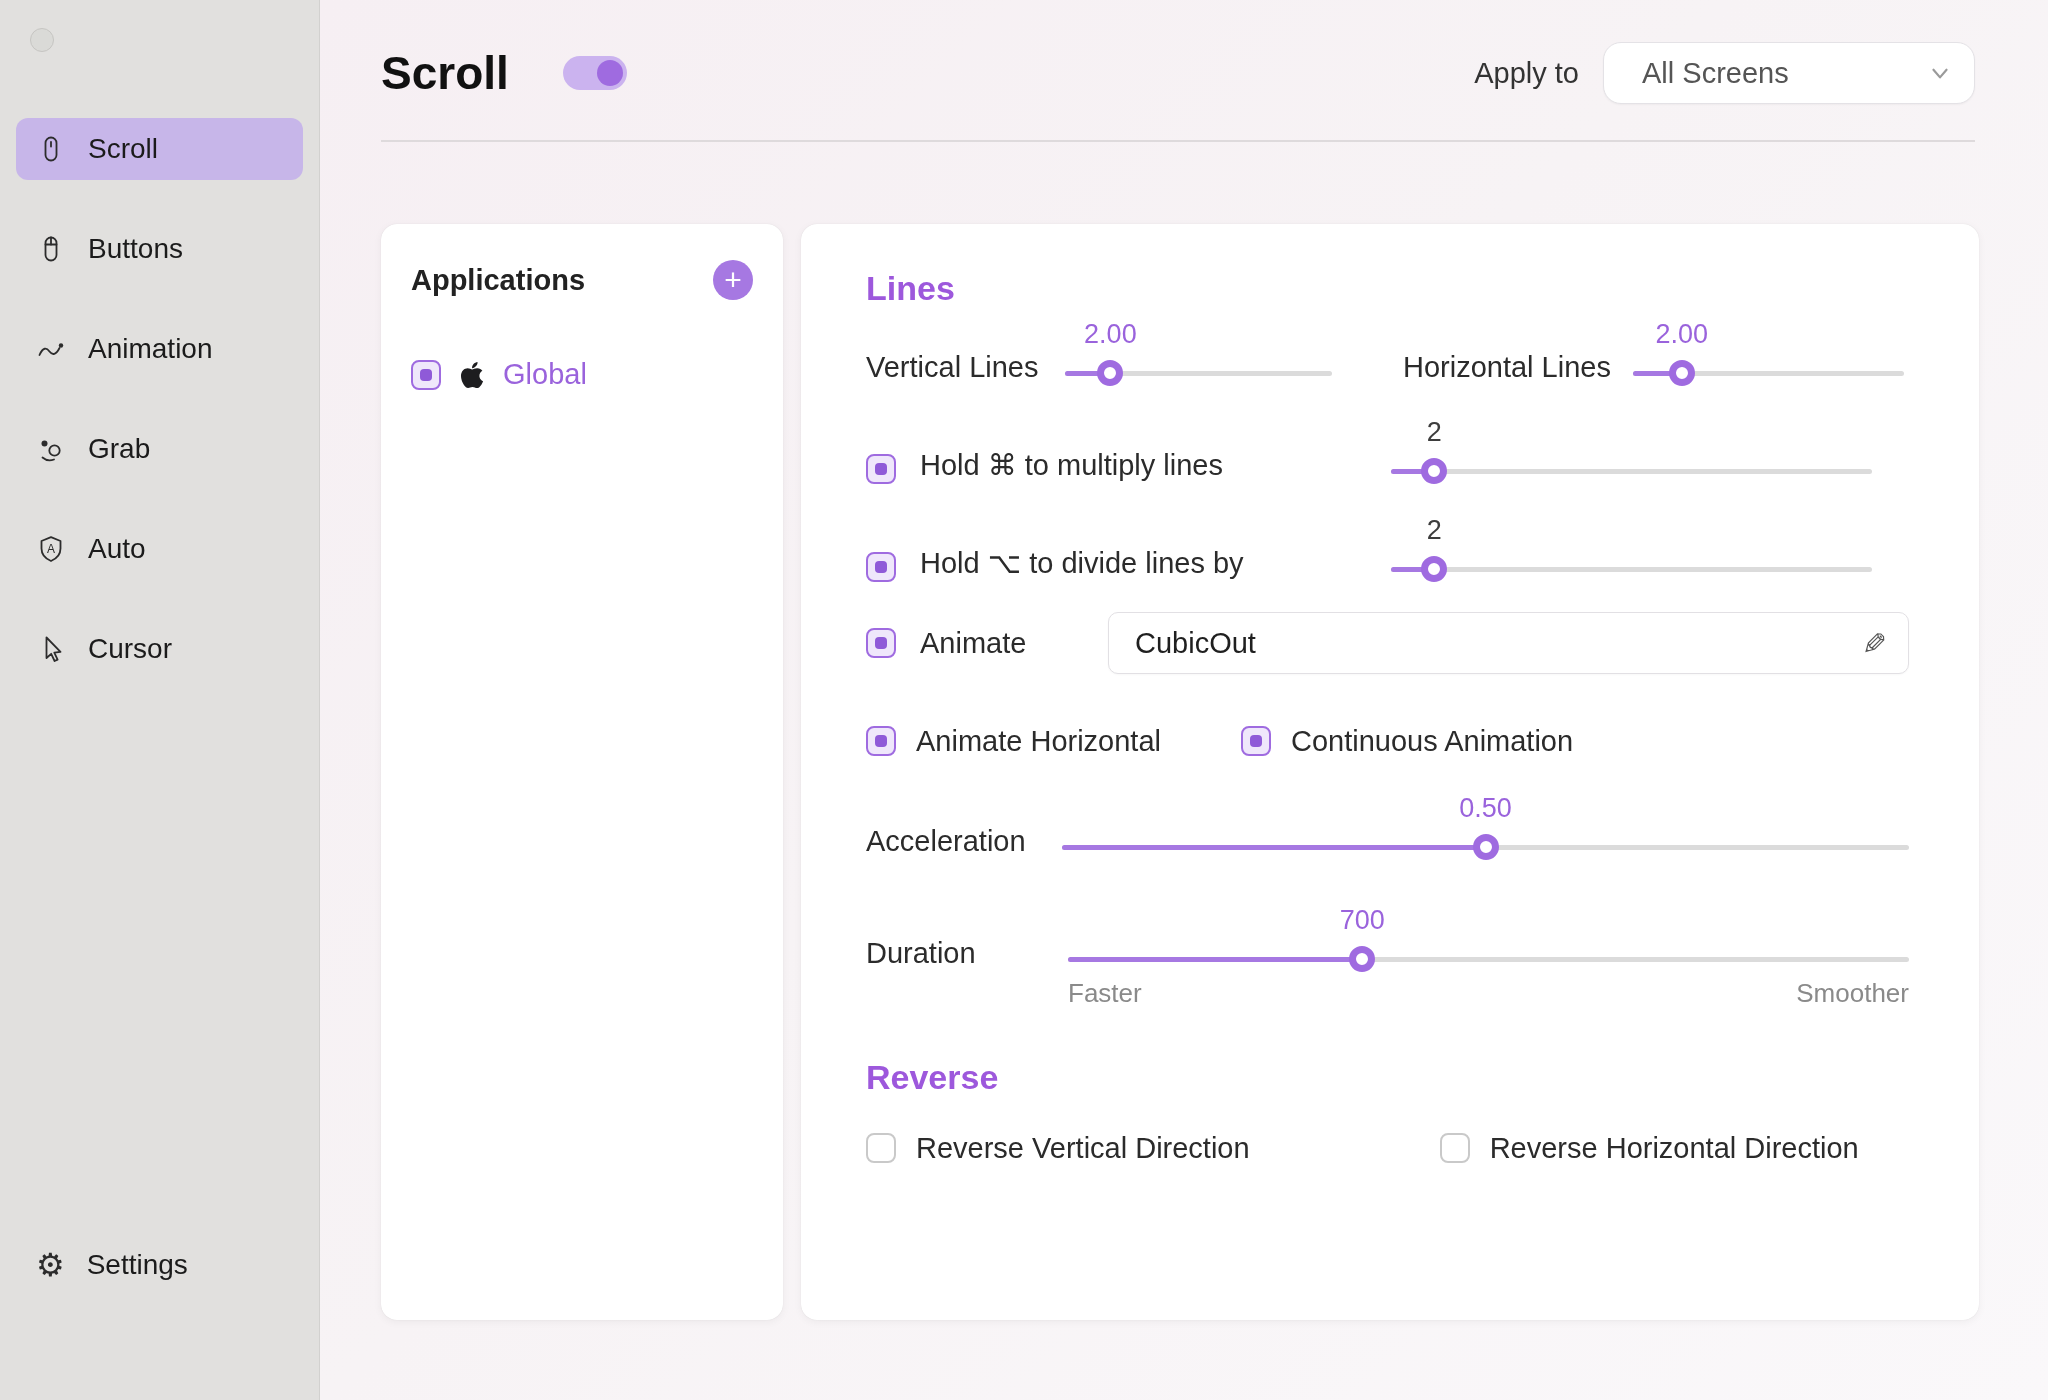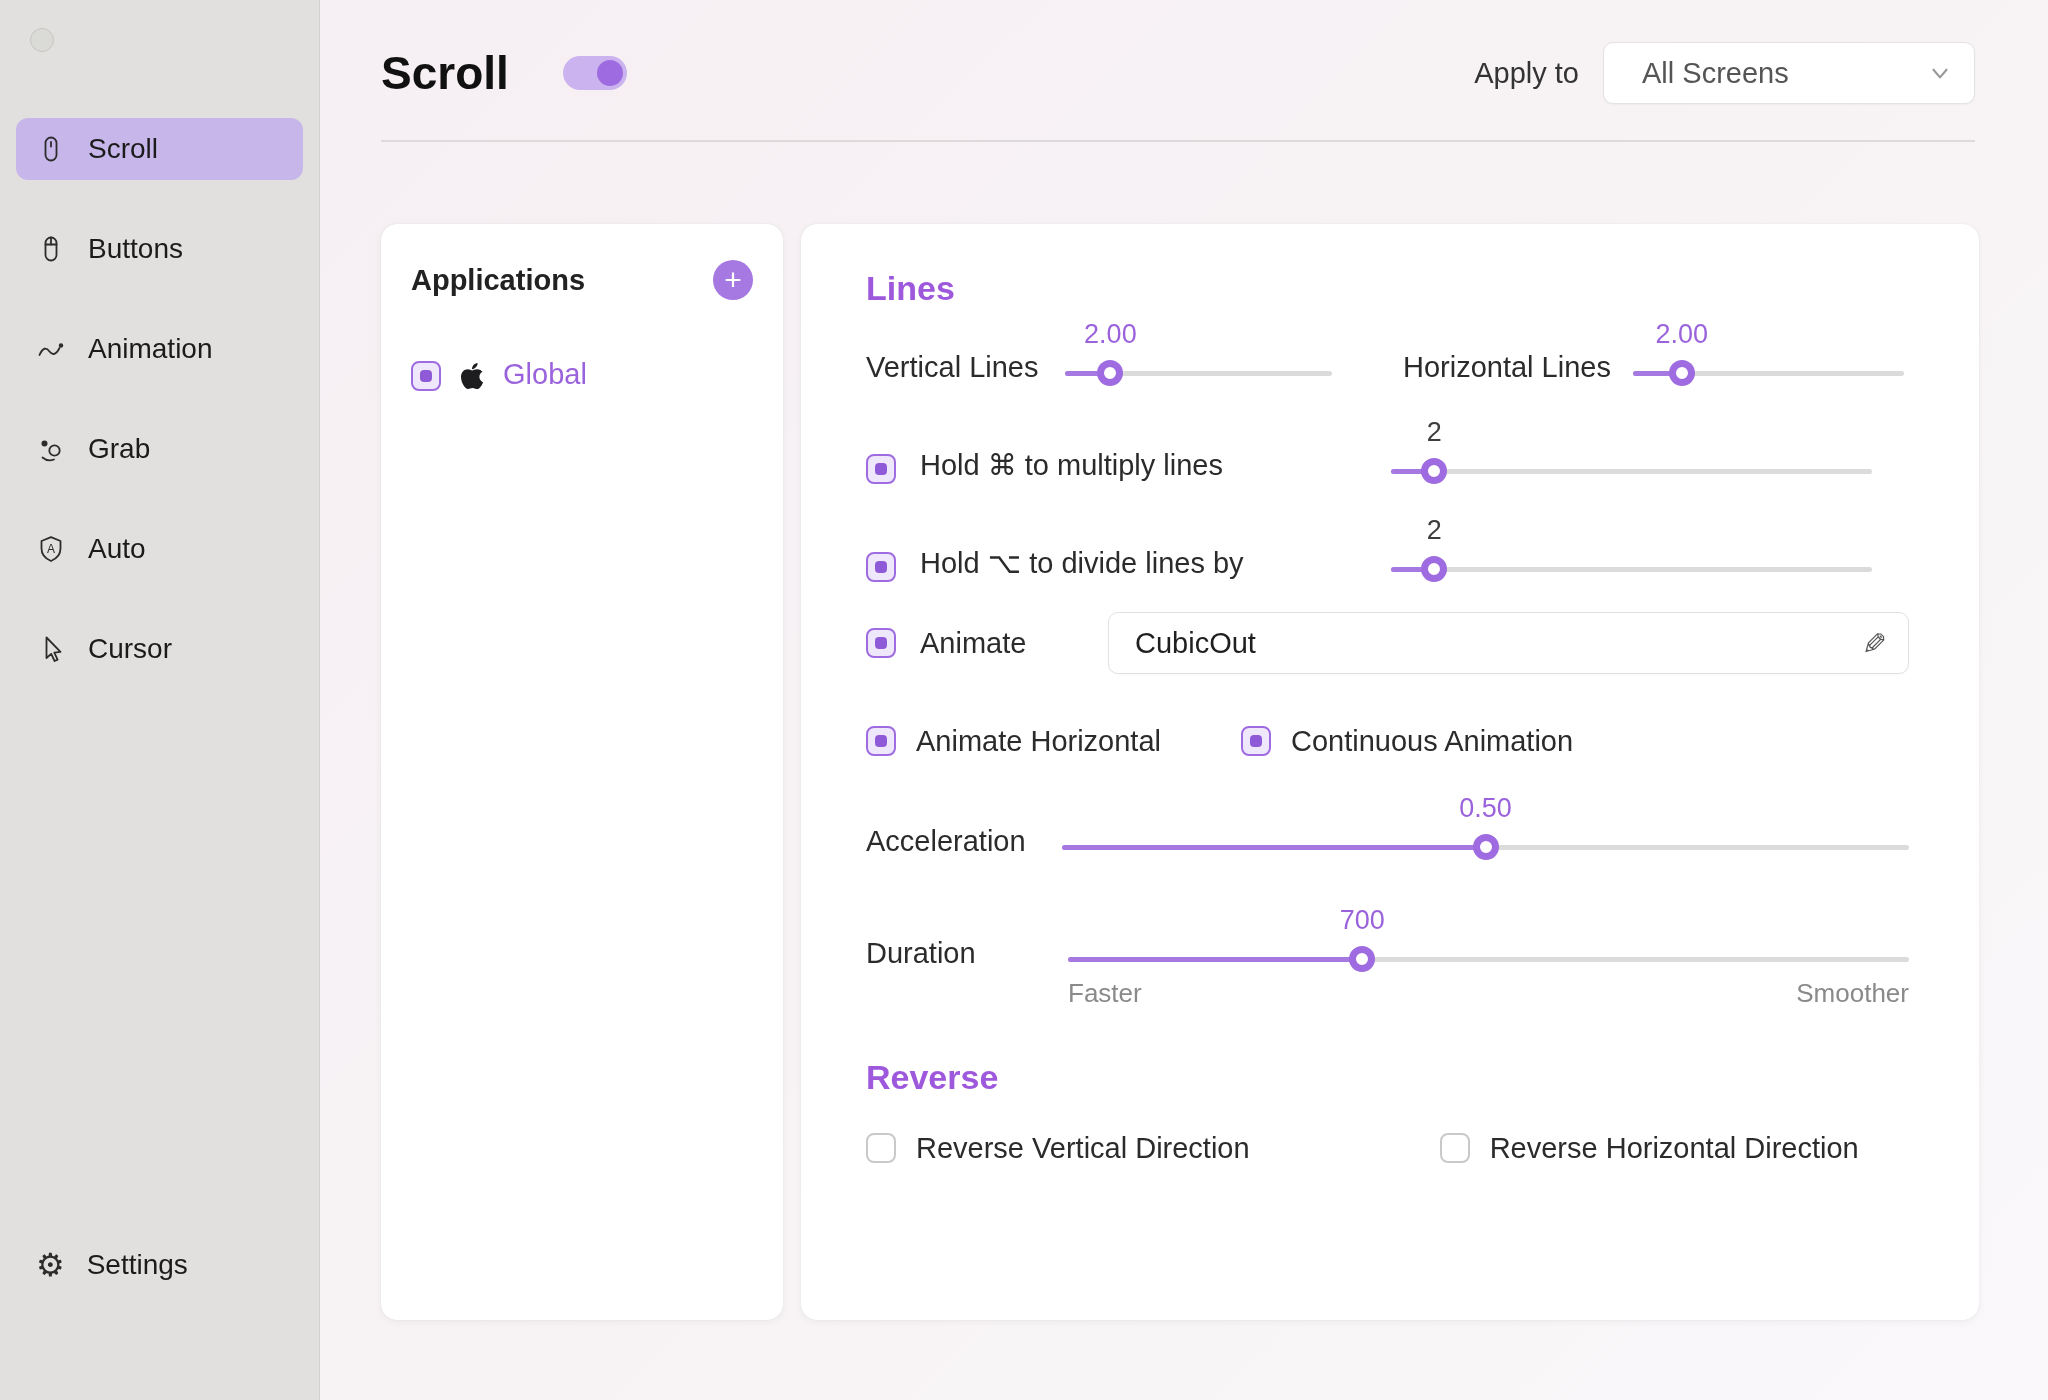--- a/index.html
+++ b/index.html
@@ -50,21 +50,21 @@
     position: absolute; top: 4px; left: 4px; width: 26px; height: 26px;
     border-radius: 50%; background: #fff; transition: none;
   }
   .toggle.checked { background: #CBB3EF; }
   .toggle.checked .knob { left: 34px; background: #9F6BE0; }
 
   .header-spacer { flex: 1; }
   .apply-to-label { font-size: 29px; color: #333; font-weight: 500; }
   .screen-select {
     margin-left: 24px; width: 372px; height: 62px; background: #fff;
-    border: 1px solid #E4E2E6; border-radius: 10px;
+    border: 1px solid #E4E2E6; border-radius: 18px;
     box-shadow: 0 1px 2px rgba(0,0,0,0.04);
     display: flex; align-items: center; padding: 0 22px 0 38px;
     font-size: 29px; color: #555; cursor: pointer;
   }
   .screen-select .sel-text { flex: 1; }
 
   .header-divider {
     margin: 36px 73px 0 61px; border-top: 2px solid #DEDADC;
   }
 
@@ -77,21 +77,21 @@
 
   
   .apps-card { width: 402px; flex: none; padding: 36px 30px; }
   .apps-header { display: flex; align-items: center; justify-content: space-between; }
   .apps-title { font-size: 29px; font-weight: 600; color: #222; }
   .add-btn {
     width: 40px; height: 40px; border-radius: 50%; background: #A678E2;
     color: #fff; font-size: 30px; line-height: 38px; text-align: center;
     cursor: pointer; border: none; font-family: "Liberation Sans", sans-serif;
   }
-  .app-row { margin-top: 58px; display: flex; align-items: flex-end; gap: 18px; }
+  .app-row { margin-top: 58px; display: flex; align-items: center; gap: 18px; }
   .app-label { font-size: 29px; color: #9A63DC; font-weight: 500; }
 
   
   .panel-card { flex: 1; padding: 44px 70px 40px 65px; }
   .section-heading { font-size: 34px; font-weight: 600; color: #9D58DC; line-height: 40px; }
   .ctl-label { font-size: 29px; color: #2b2b2b; }
 
   
   .checkbox {
     width: 30px; height: 30px; border: 2px solid #c9c9c9; border-radius: 8px;

